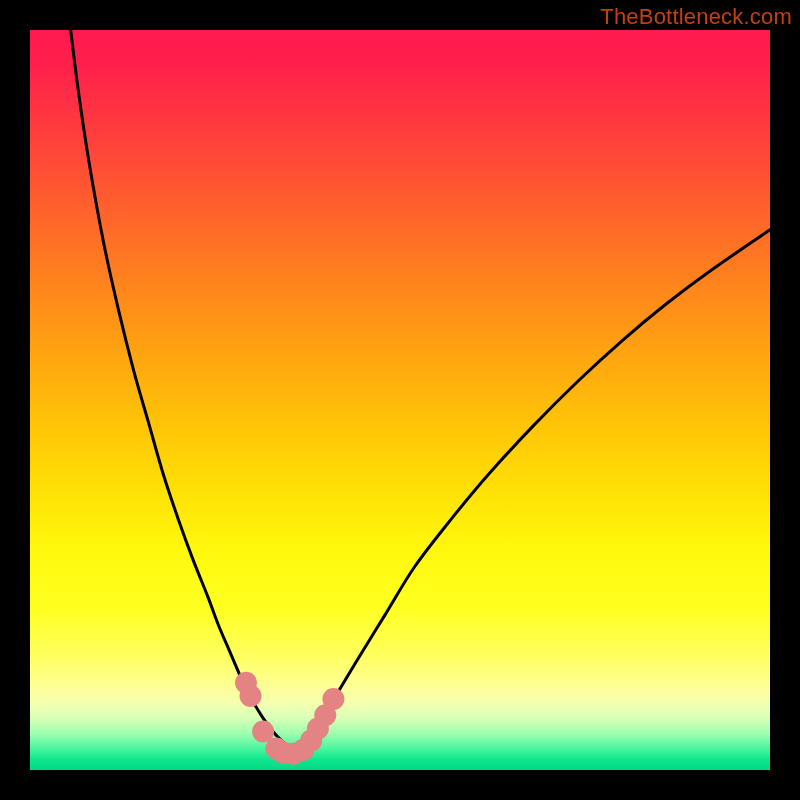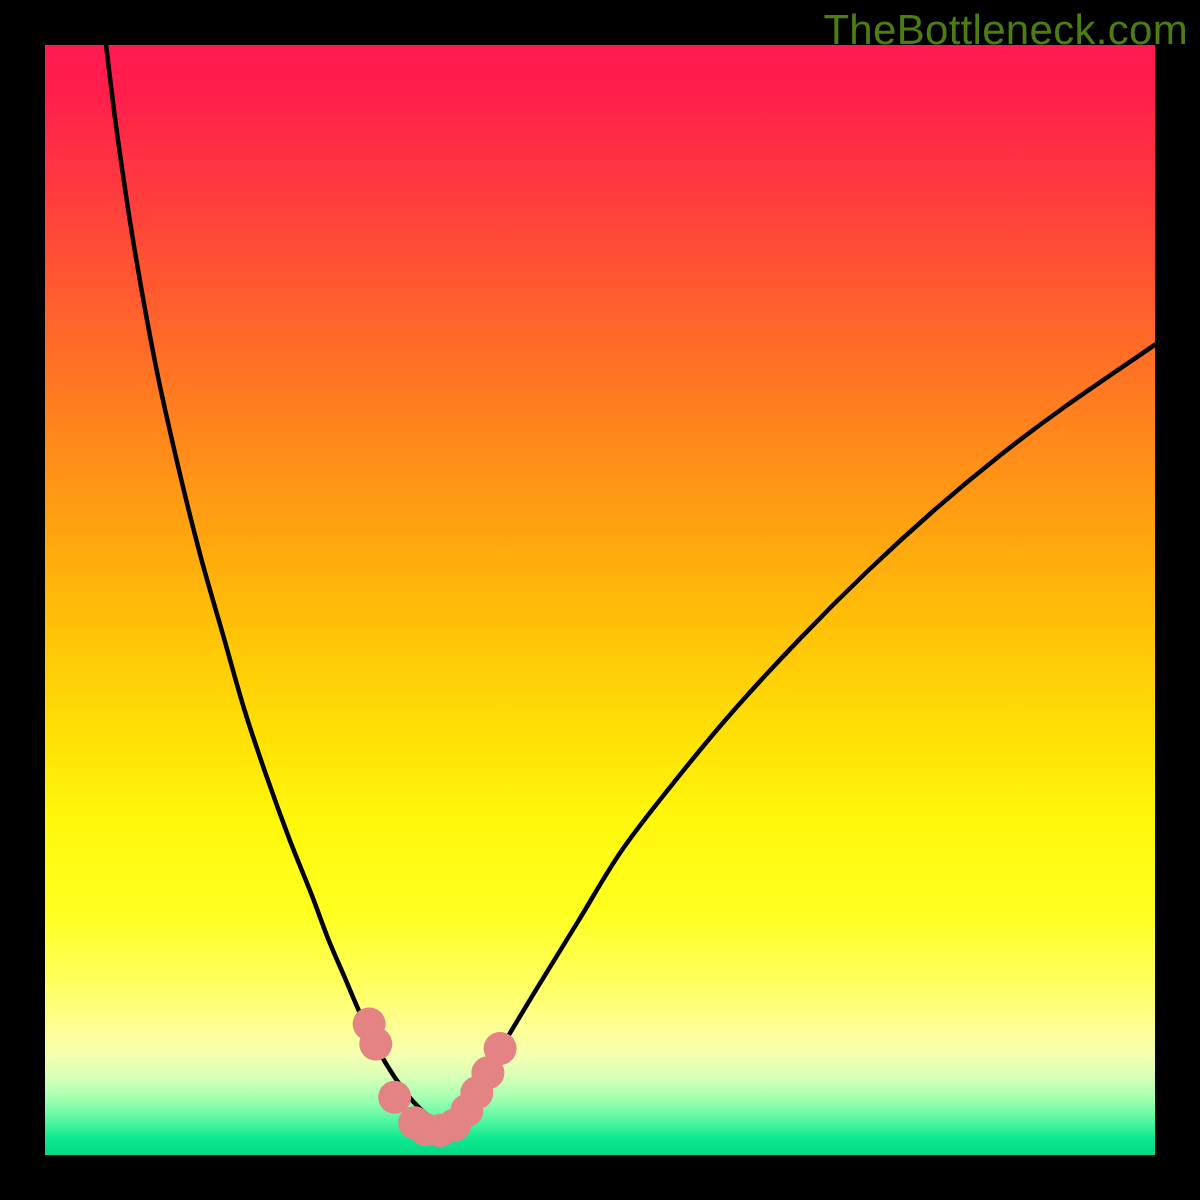--- a/index.html
+++ b/index.html
@@ -24,23 +24,23 @@
   }
   .curve-layer {
     position: absolute;
     inset: 0;
   }
   .watermark {
     position: absolute;
     top: 4px;
     right: 8px;
     font-family: Arial, Helvetica, sans-serif;
-    font-size: 28px;
+    font-size: 22px;
     font-weight: 500;
-    color: #4d7c0f;
+    color: #c2410c;
     letter-spacing: 0.2px;
     user-select: none;
   }
 </style>
 </head>
 <body>
 
 <div class="stage">
   <div class="watermark">TheBottleneck.com</div>
 

